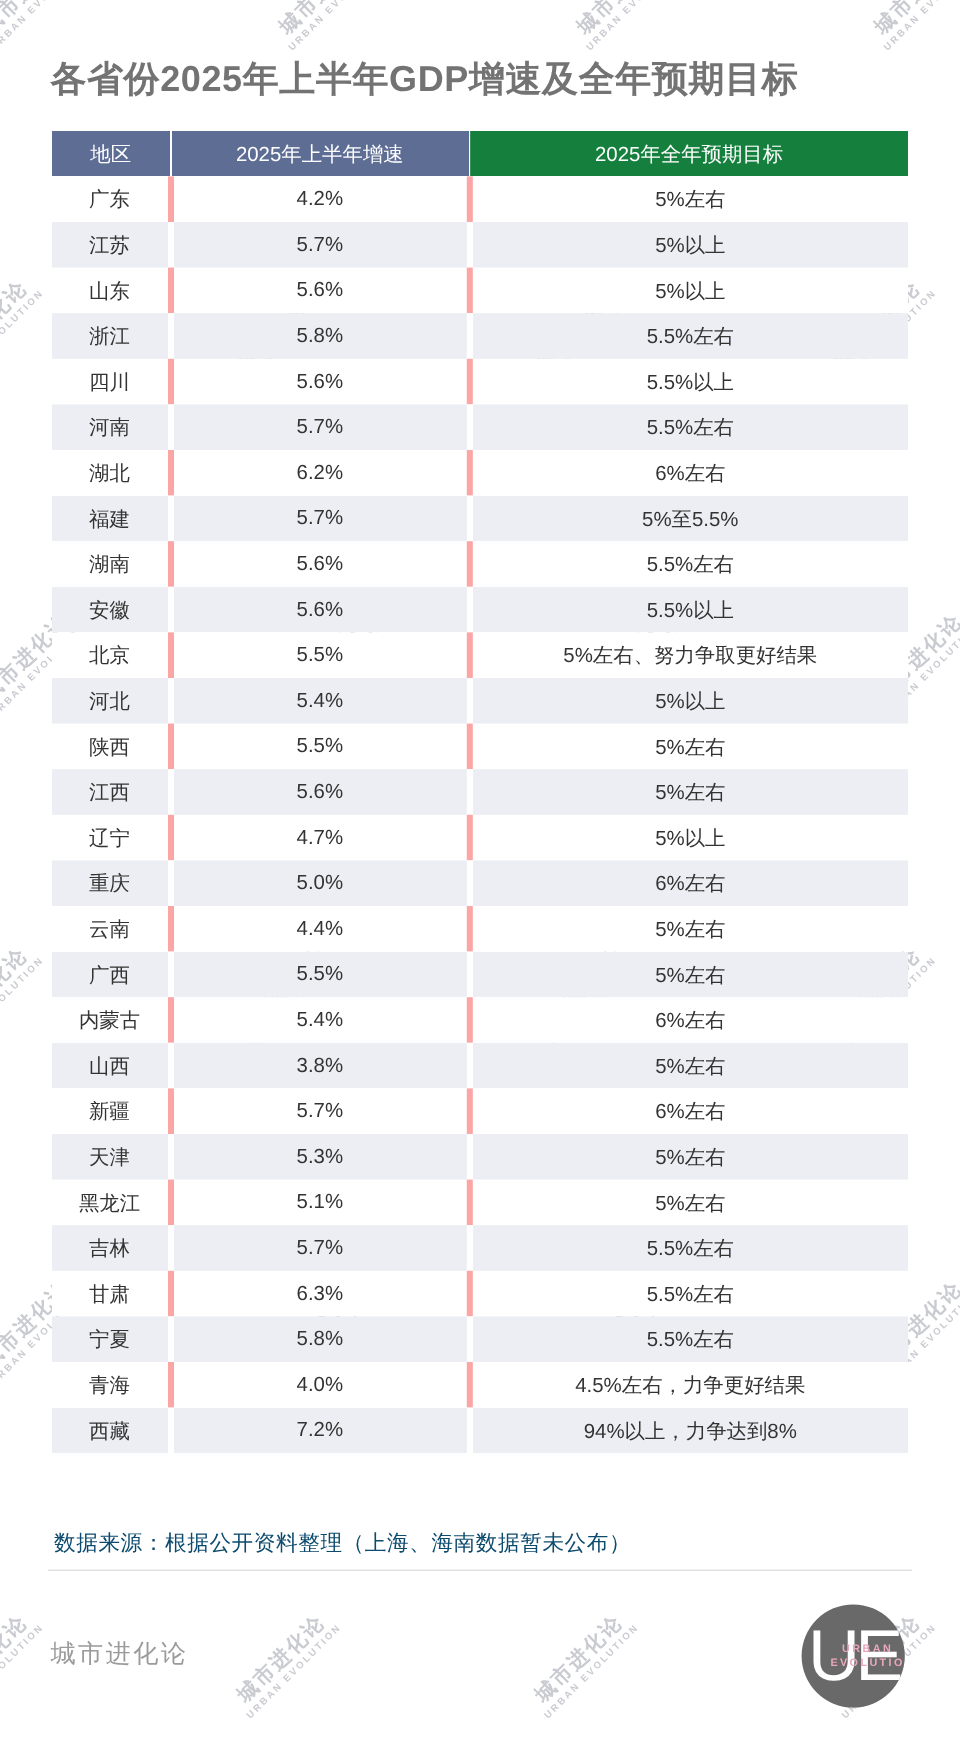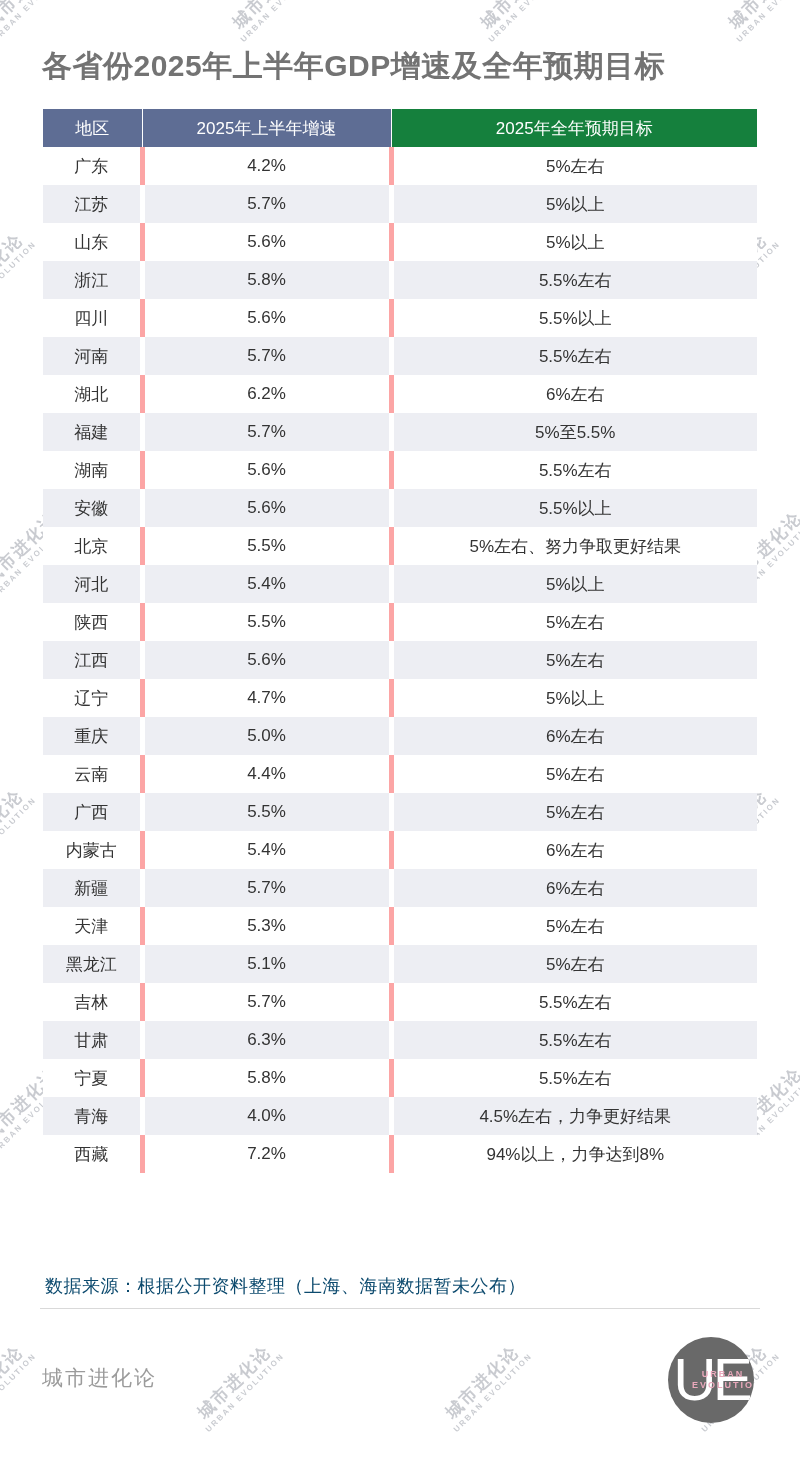--- a/index.html
+++ b/index.html
@@ -348,20 +348,25 @@
             <td>广西</td>
             <td>5.5%</td>
             <td>5%左右</td>
           </tr>
           <tr>
             <td>内蒙古</td>
             <td>5.4%</td>
             <td>6%左右</td>
           </tr>
           <tr>
+            <td>山西</td>
+            <td>3.8%</td>
+            <td>5%左右</td>
+          </tr>
+          <tr>
             <td>新疆</td>
             <td>5.7%</td>
             <td>6%左右</td>
           </tr>
           <tr>
             <td>天津</td>
             <td>5.3%</td>
             <td>5%左右</td>
           </tr>
           <tr>

